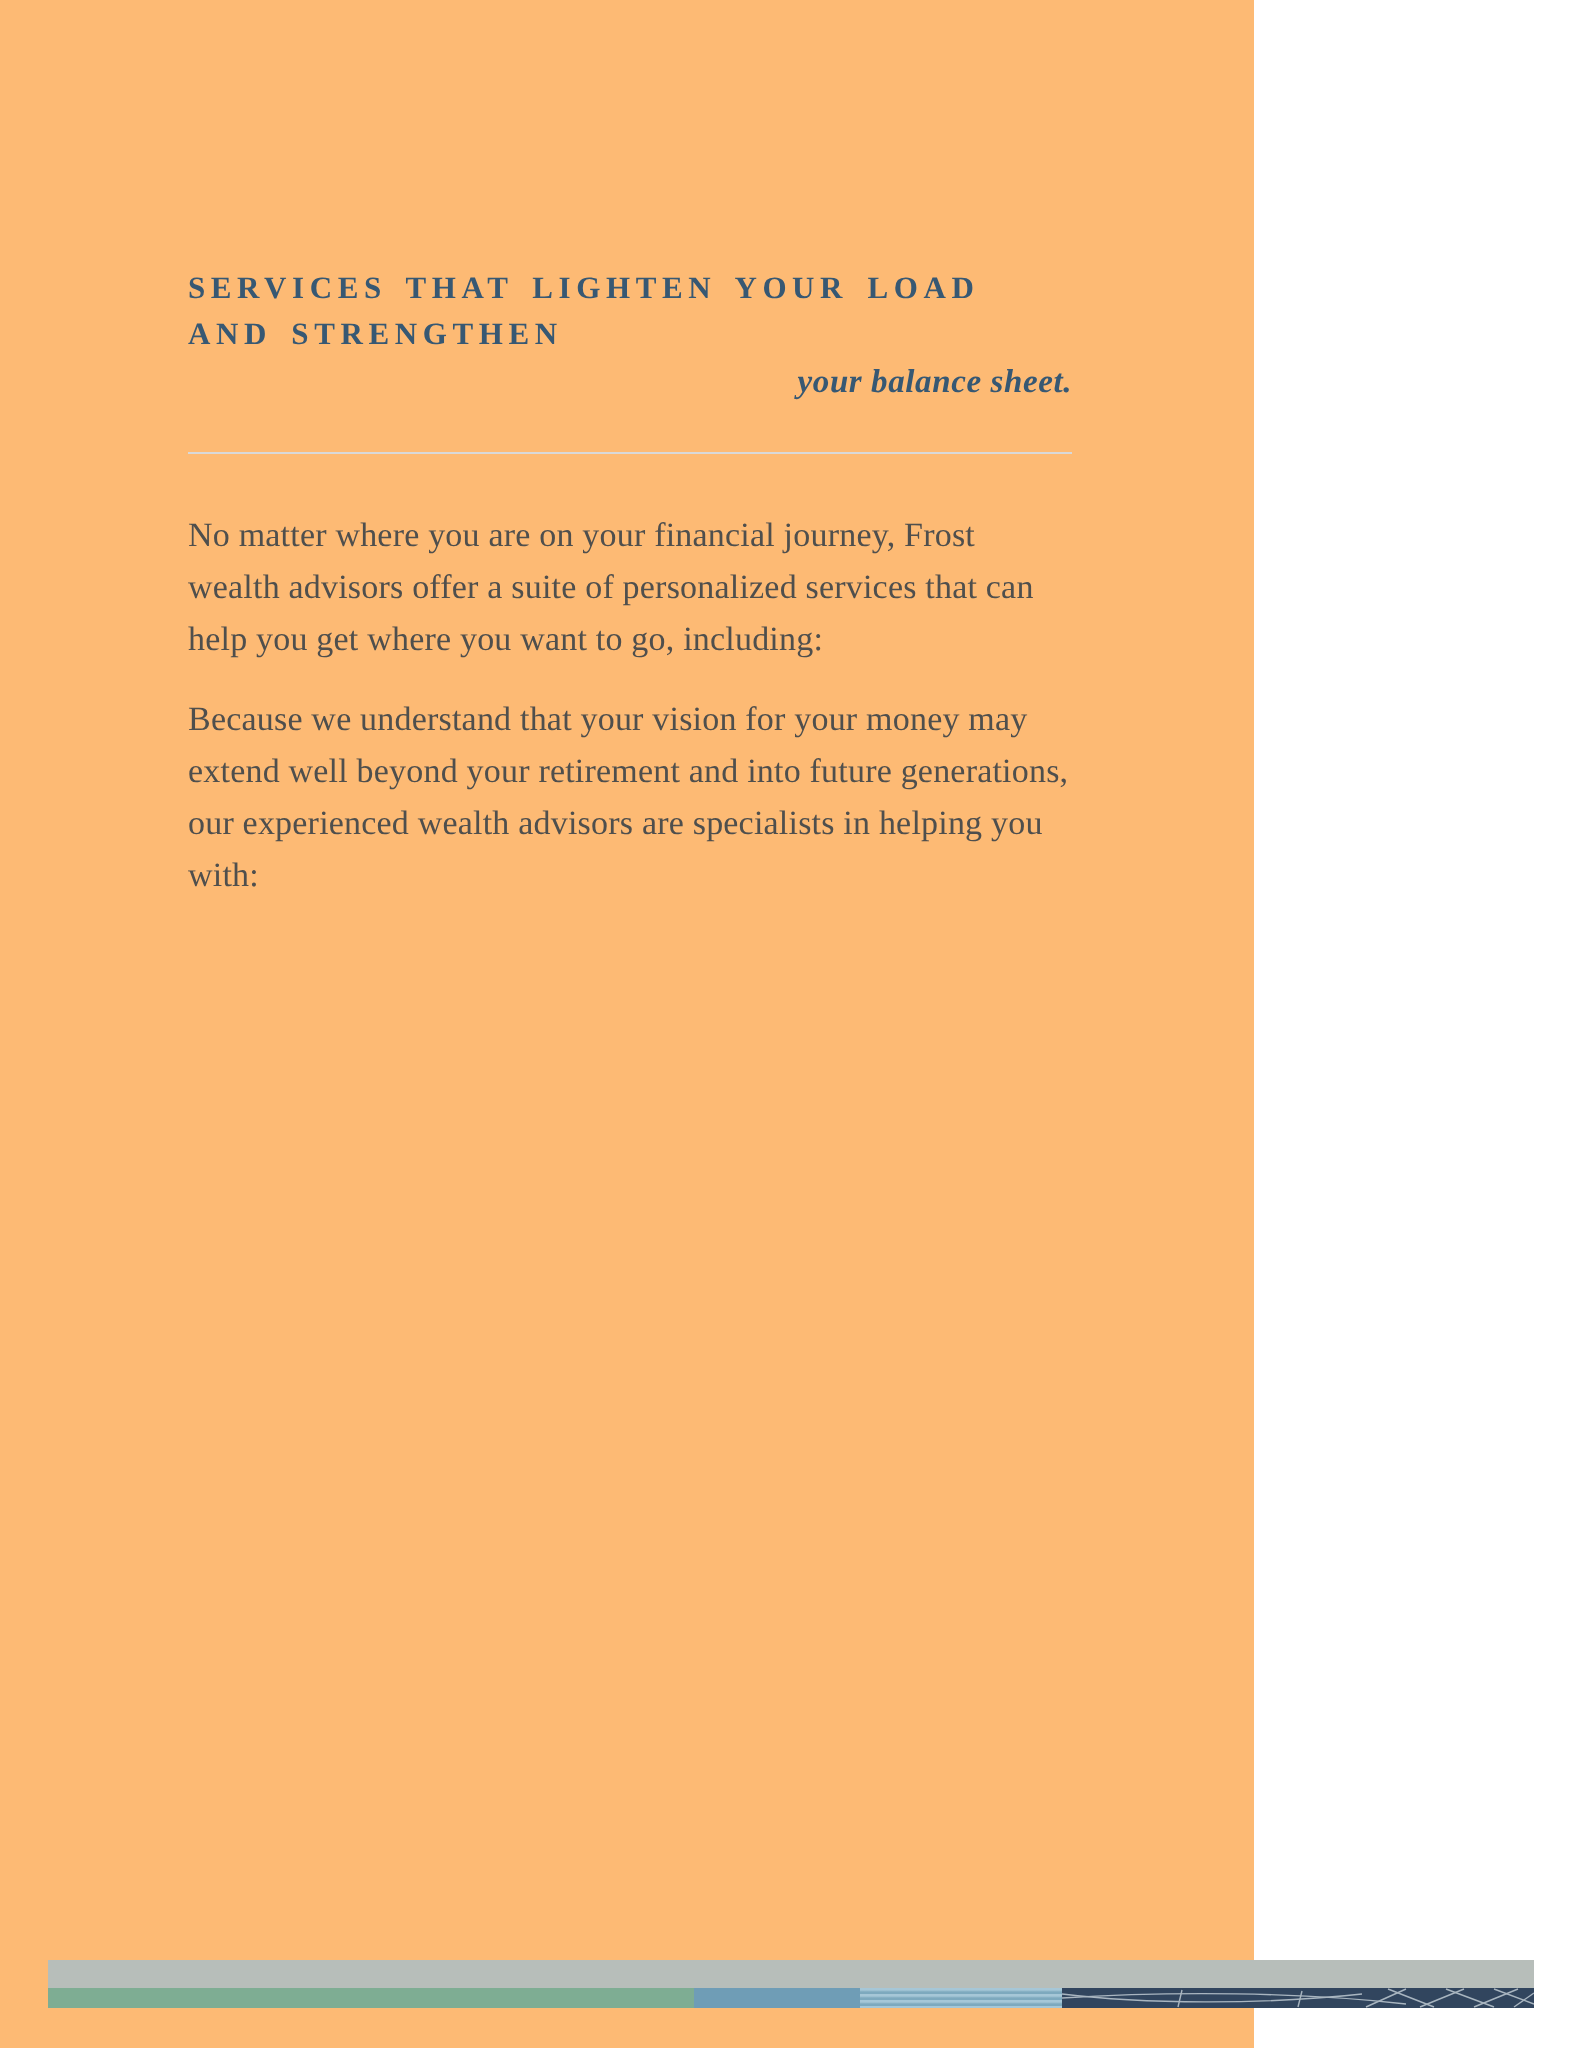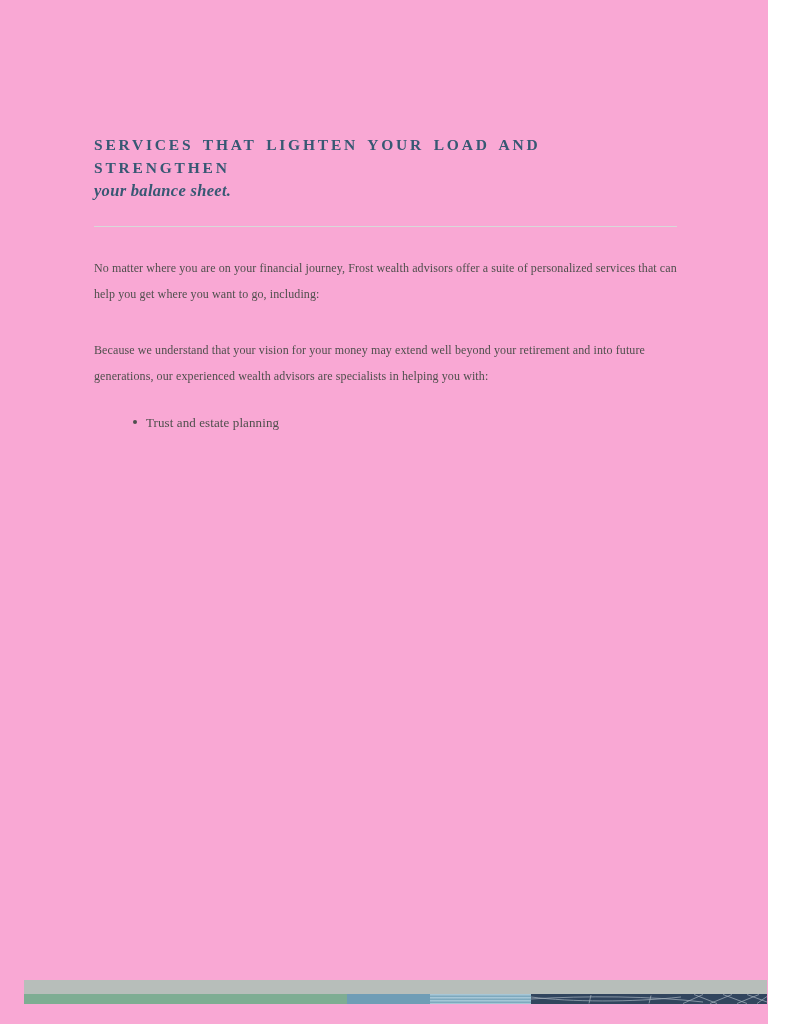--- a/index.html
+++ b/index.html
@@ -2,48 +2,48 @@
 <html><head>
 <meta charset="utf-8">
 <style>
   * { margin: 0; padding: 0; box-sizing: border-box; }
   html, body { background: #ffffff; }
   body {
     width: 791px; height: 1024px;
     font-family: "Liberation Serif", serif;
     position: relative; overflow: hidden;
   }
-  .page { width: 768px; height: 1024px; position: relative; background: #f9a8d4; }
+  .page { width: 627px; height: 1024px; position: relative; background: #fdba74; }
   .content { padding: 0 91px 0 94px; }
 
   .heading { padding-top: 133px; }
   .heading-line1 {
     display: block;
     font-size: 15.5px; font-weight: bold;
     letter-spacing: 2.8px; word-spacing: 3px;
     color: #375873; line-height: 23px;
     text-transform: uppercase;
   }
   .heading-line2 {
     display: block;
     font-size: 16.5px; font-weight: bold; font-style: italic;
-    color: #375873; line-height: 23px; letter-spacing: 0.3px;
+    color: #375873; line-height: 23px; letter-spacing: 0.3px; text-align: right;
   }
 
   .divider {
     border: none; border-top: 1px solid #d9d9d9;
     margin-top: 24px; width: 100%;
   }
 
   .body-par {
     margin-top: 28px;
-    font-size: 12px; line-height: 26px; letter-spacing: 0.1px;
+    font-size: 17px; line-height: 26px; letter-spacing: 0.1px;
     color: #4f4f4d; max-width: 604px;
   }
-  .body-par.second { margin-top: 30px; }
+  .body-par.second { margin-top: 14px; }
 
   ul.bullets {
     list-style: none;
     margin-top: 24px;
     padding-left: 39px;
   }
   ul.bullets.second { margin-top: 22px; }
   ul.bullets li {
     position: relative;
     padding-left: 13px;
@@ -85,24 +85,20 @@
     </h1>
 
     <hr class="divider">
 
     <p class="body-par">No matter where you are on your financial journey, Frost wealth advisors offer a suite of personalized services that can help you get where you want to go, including:</p>
 
 
     <p class="body-par second">Because we understand that your vision for your money may extend well beyond your retirement and into future generations, our experienced wealth advisors are specialists in helping you with:</p>
 
     <ul class="bullets second">
-      <li>
-        <span class="bullet-dot"></span>
-        <span>Trust and estate planning</span>
-      </li>
     </ul>
 
   </div>
 
   <div class="footer">
     <div class="footer-gray" style="background-color: rgb(183, 190, 186);"></div>
     <div class="footer-colors">
       <div class="seg-green" style="background-color: rgb(126, 173, 147);"></div>
       <div class="seg-blue" style="background-color: rgb(111, 157, 182);"></div>
       <div class="seg-stripe" style="background-color: rgb(132, 178, 200);"></div>

